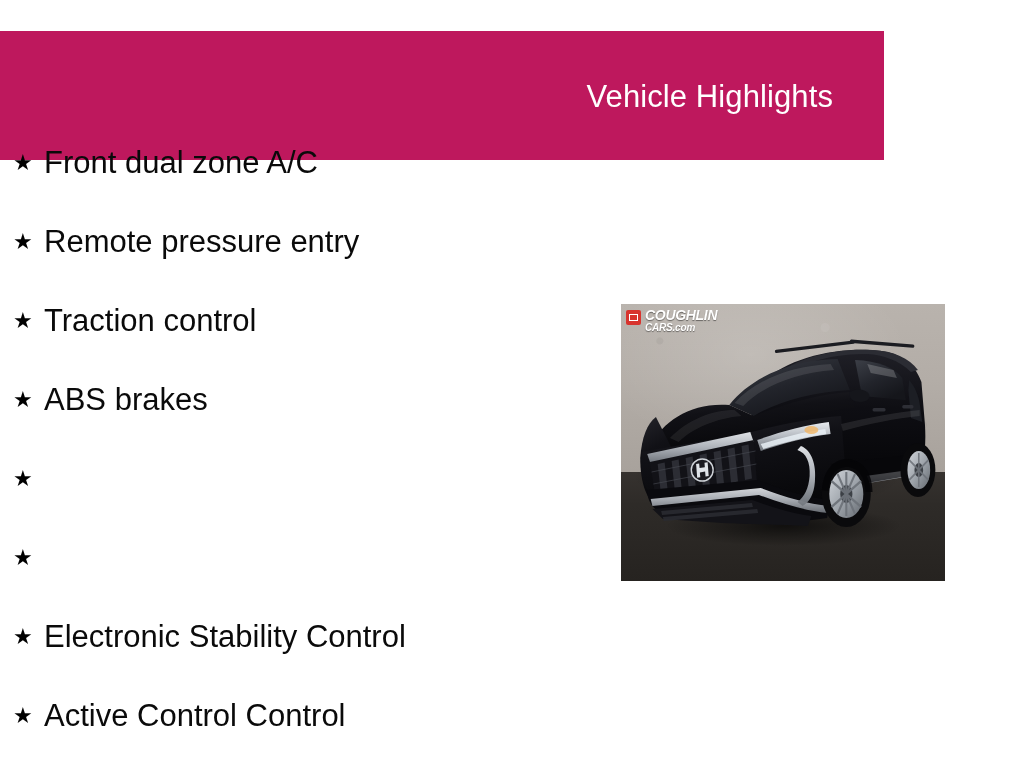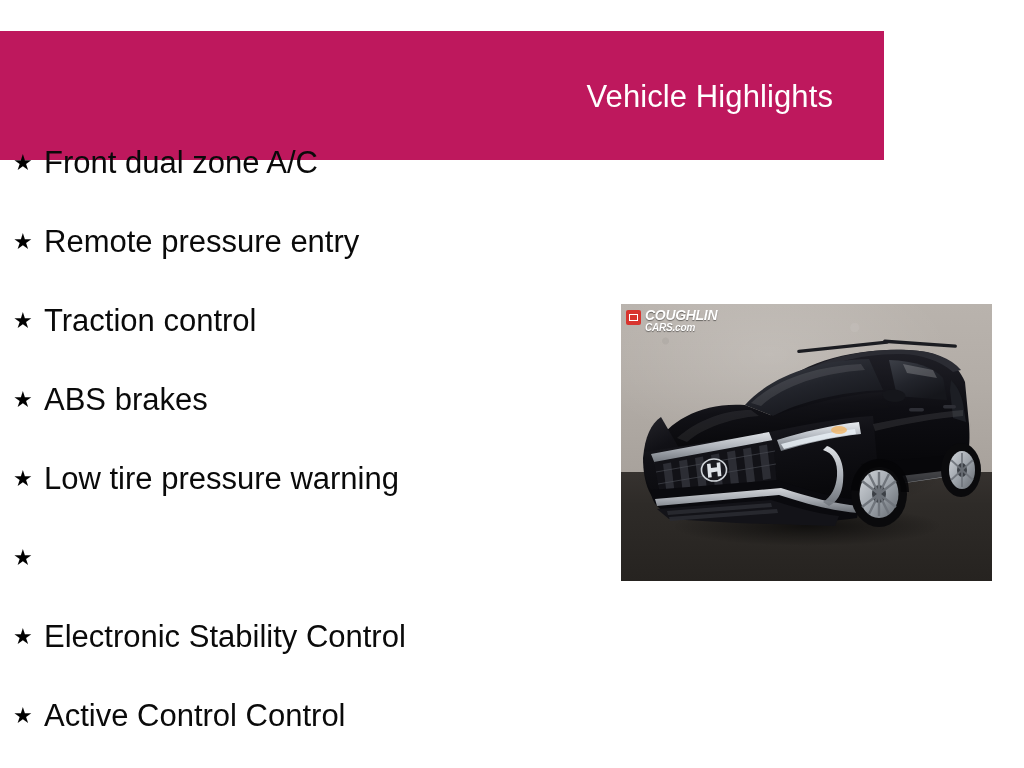--- a/index.html
+++ b/index.html
@@ -70,21 +70,21 @@
     color: #0a0a0a;
     white-space: nowrap;
     padding-left: 5px;
   }
 
   
   .vehicle-photo {
     position: absolute;
     left: 621px;
     top: 304px;
-    width: 371px;
+    width: 324px;
     height: 277px;
     overflow: hidden;
     background: #b2aca6;
   }
   .photo-wall {
     position: absolute;
     left: 0; top: 0;
     width: 100%;
     height: 60.5%;
     background:
@@ -194,21 +194,20 @@
   <li class="highlight-item">
     <span class="star-bullet">★</span>
     <span class="highlight-label">Traction control</span>
   </li>
   <li class="highlight-item">
     <span class="star-bullet">★</span>
     <span class="highlight-label">ABS brakes</span>
   </li>
   <li class="highlight-item">
     <span class="star-bullet">★</span>
-    <span class="highlight-label">Low tire pressure warning</span>
   </li>
   <li class="highlight-item">
     <span class="star-bullet">★</span>
   </li>
   <li class="highlight-item">
     <span class="star-bullet">★</span>
     <span class="highlight-label">Electronic Stability Control</span>
   </li>
   <li class="highlight-item">
     <span class="star-bullet">★</span>

